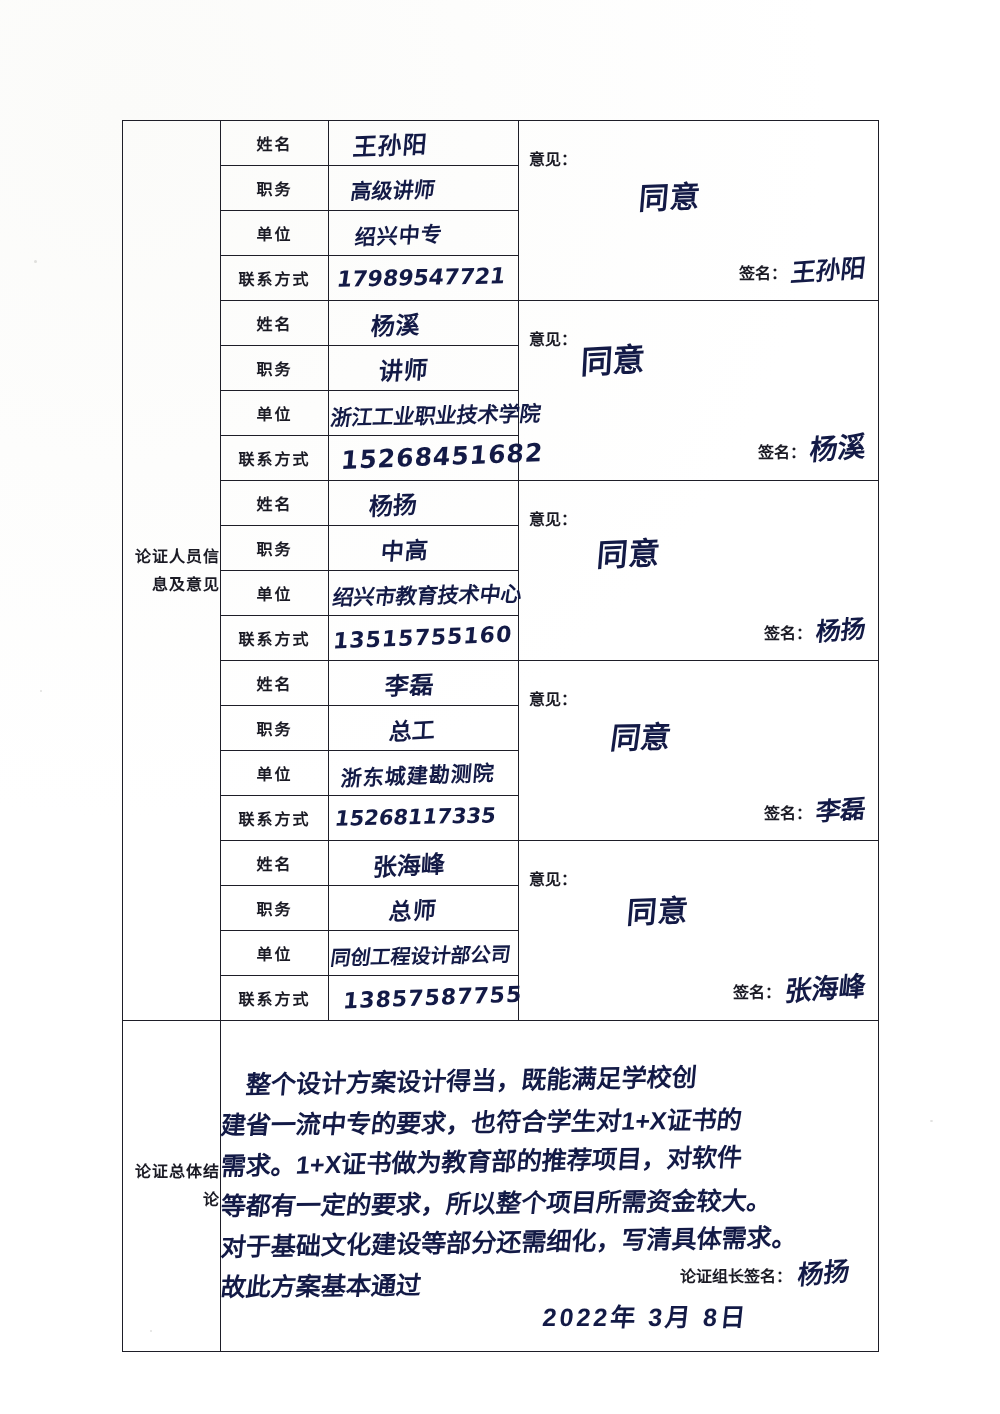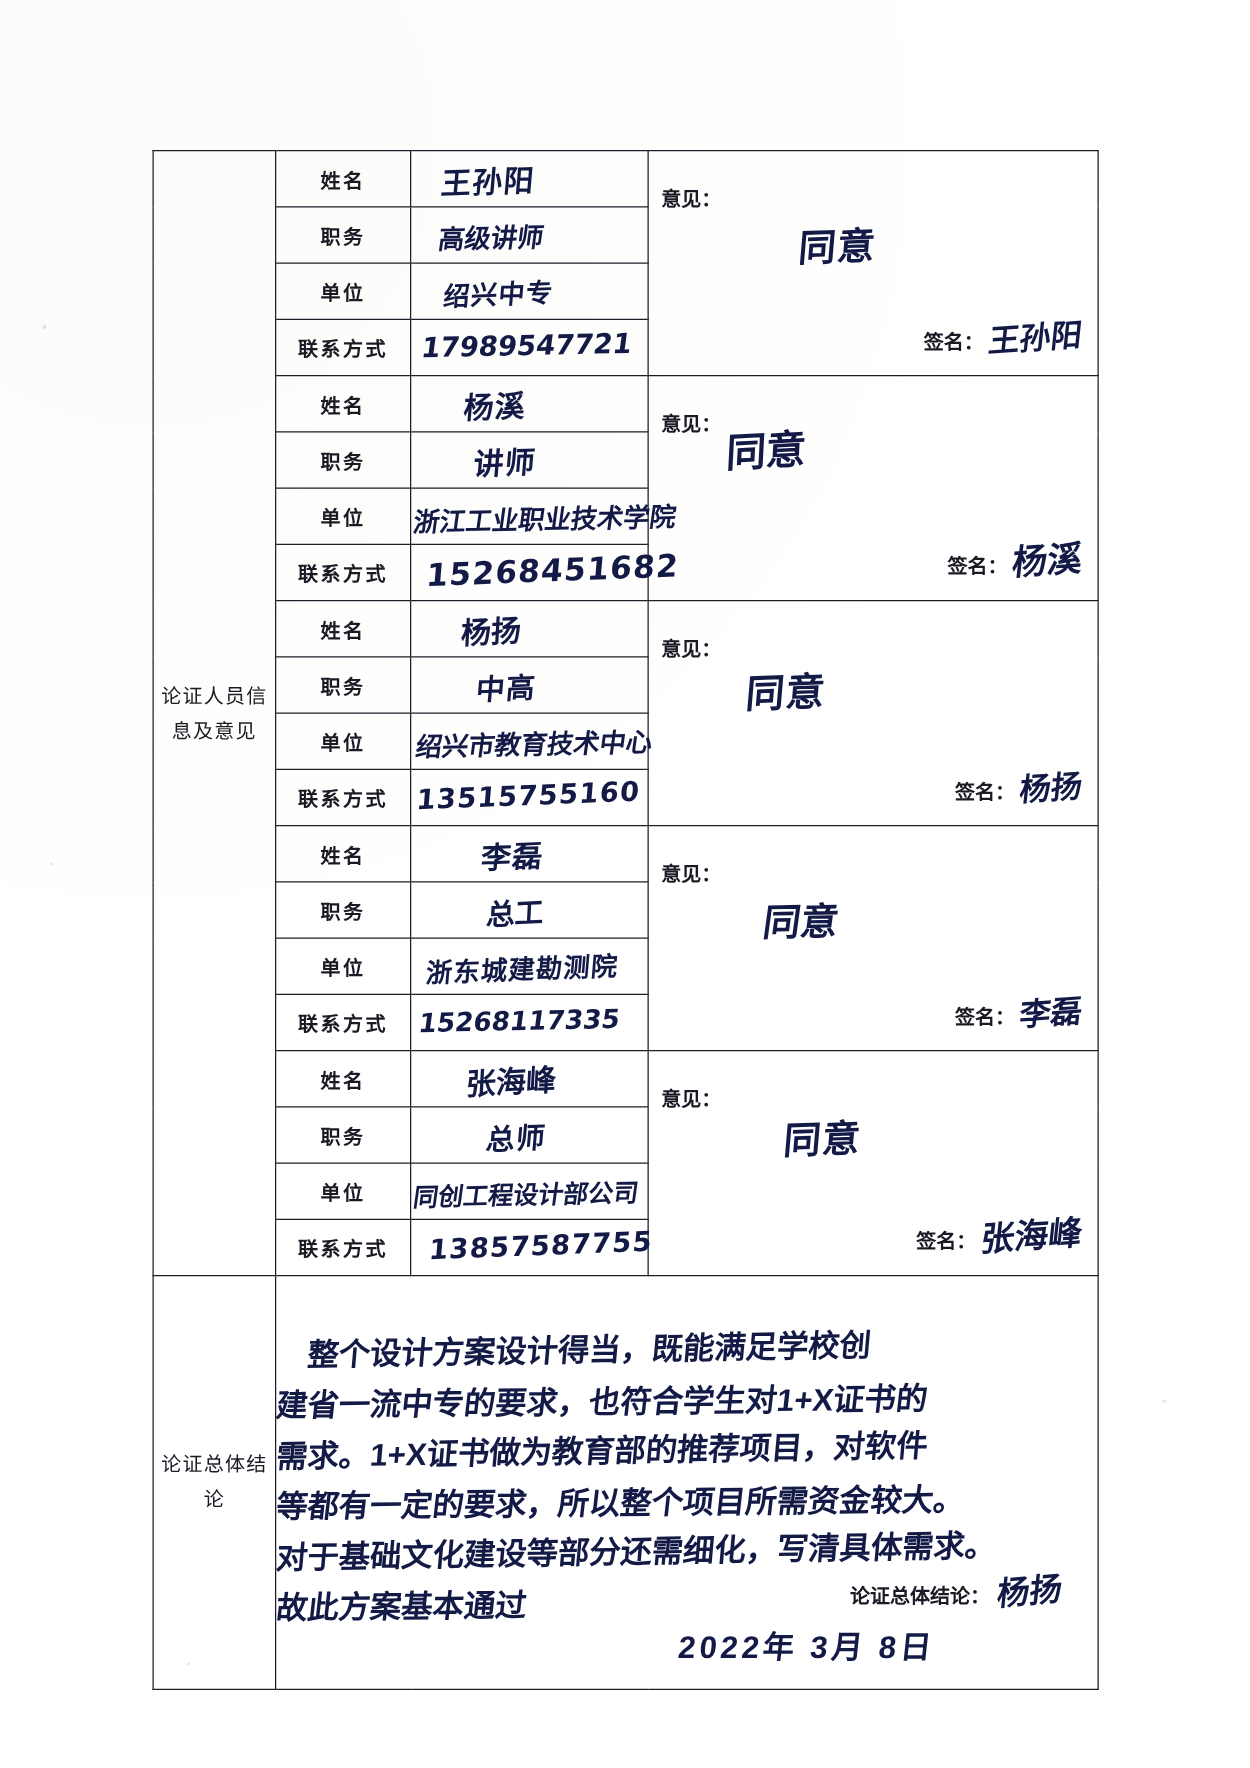--- a/index.html
+++ b/index.html
@@ -47,23 +47,23 @@
     border: 1.4px solid #1e1e28;
     vertical-align: middle;
     padding: 0;
   }
   .col-rowlabel { width: 98px; }
   .col-field    { width: 108px; }
   .col-value    { width: 190px; }
   .col-opinion  { width: 360px; }
 
   .rowlabel {
-    text-align: center;
-    font-size: 16px;
-    font-weight: 400;
+    text-align: right;
+    font-size: 16px;
+    font-weight: 700;
     line-height: 1.75;
     letter-spacing: 1px;
     font-family: "DejaVu Sans", "Liberation Sans", sans-serif;
   }
   .fieldlabel {
     text-align: center;
     font-size: 16px;
     font-weight: 700;
     letter-spacing: 2px;
     height: 44px;
@@ -365,21 +365,21 @@
         </td>
         <td class="conclusion-cell" colspan="3">
           <span class="concl-line">　整个设计方案设计得当，既能满足学校创</span>
           <span class="concl-line">建省一流中专的要求，也符合学生对1+X证书的</span>
           <span class="concl-line">需求。1+X证书做为教育部的推荐项目，对软件</span>
           <span class="concl-line">等都有一定的要求，所以整个项目所需资金较大。</span>
           <span class="concl-line">对于基础文化建设等部分还需细化，写清具体需求。</span>
           <span class="concl-line">故此方案基本通过</span>
 
           <span class="leader-sign">
-            <span>论证总体结论：</span><span class="sig">杨扬</span>
+            <span>论证组长签名：</span><span class="sig">杨扬</span>
           </span>
           <span class="date-line">2022年 3月 8日</span>
         </td>
       </tr>
 
     </tbody>
   </table>
 </div>
 
 </body></html>

